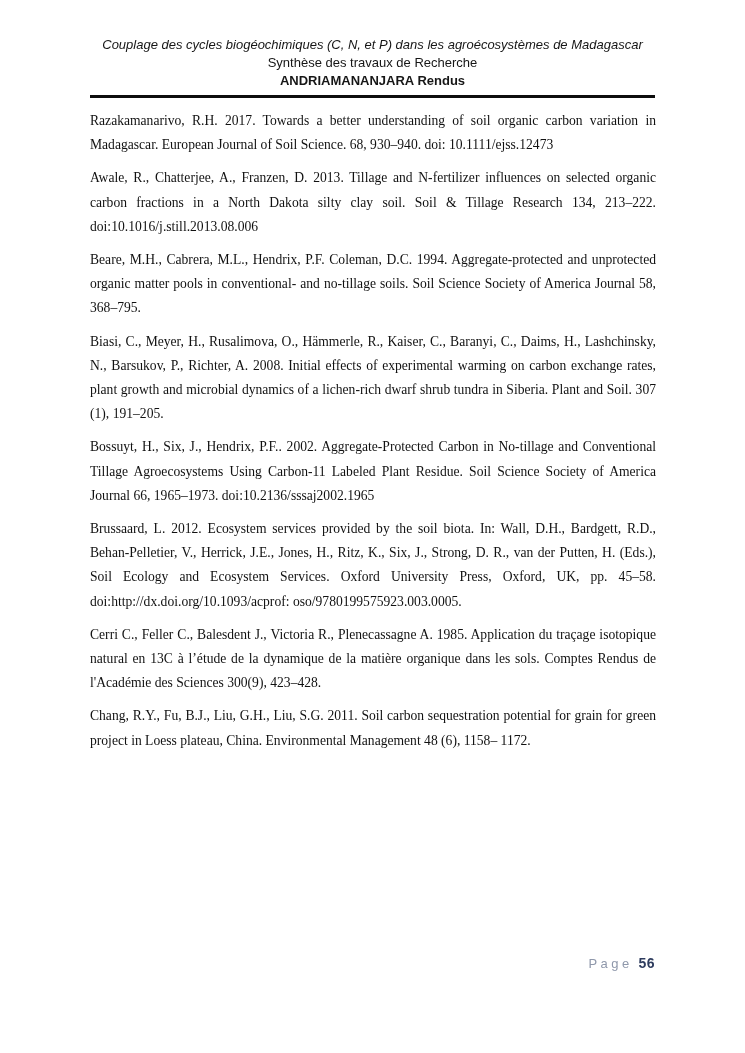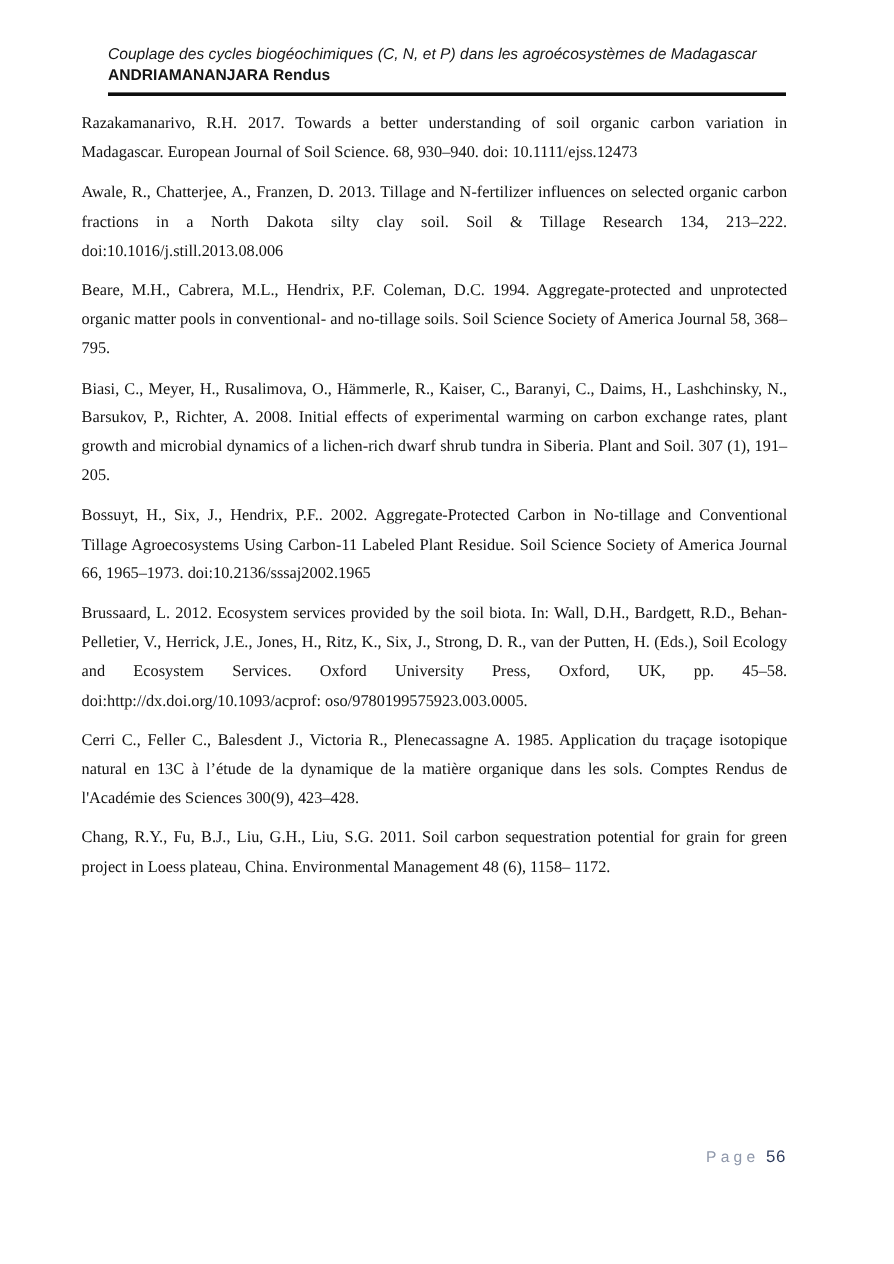--- a/index.html
+++ b/index.html
@@ -11,21 +11,21 @@
     position: relative;
     width: 745px;
     height: 1053px;
     background: #ffffff;
     overflow: hidden;
     font-family: "Liberation Serif", serif;
     color: #111111;
   }
   .doc-header {
     padding: 36px 90px 0 90px;
-    text-align: left;
+    text-align: center;
     font-family: "Liberation Sans", sans-serif;
     font-size: 13px;
     line-height: 18px;
     color: #161616;
   }
   .doc-header .hline1 {
     font-style: italic;
   }
   .doc-header .hline2 {
     font-style: normal;
@@ -33,21 +33,21 @@
   .doc-header .hline3 {
     font-weight: bold;
   }
   .header-rule {
     margin: 5px 90px 0 90px;
     border: none;
     border-bottom: 3px solid #0d0d0d;
     height: 0;
   }
   .refs {
-    padding: 11px 89px 0 68px;
+    padding: 11px 89px 0 90px;
   }
   .refs p {
     margin: 0 0 9px 0;
     font-size: 13.6px;
     line-height: 24.2px;
     text-align: justify;
   }
   .page-footer {
     position: absolute;
     top: 955px;
@@ -55,33 +55,34 @@
     font-family: "Liberation Sans", sans-serif;
     font-size: 13px;
     color: #8f98ab;
   }
   .page-footer .page-word {
     letter-spacing: 3.5px;
     margin-left: 24px;
   }
   .page-footer .page-num {
     color: #2e3c5e;
-    font-weight: normal;
+    font-weight: bold;
     font-size: 14px;
     letter-spacing: 0.5px;
     margin-left: 2px;
   }
 </style>
 </head>
 <body>
 
 <div class="page">
 
   <div class="doc-header">
     <div class="hline1">Couplage des cycles biogéochimiques (C, N, et P) dans les agroécosystèmes de Madagascar</div>
+    <div class="hline2">Synthèse des travaux de Recherche</div>
     <div class="hline3">ANDRIAMANANJARA Rendus</div>
   </div>
 
   <div class="header-rule"></div>
 
   <div class="refs">
 
       <p>Razakamanarivo, R.H. 2017. Towards a better understanding of soil organic carbon variation in Madagascar. European Journal of Soil Science. 68, 930–940. doi: 10.1111/ejss.12473</p>
 
 

